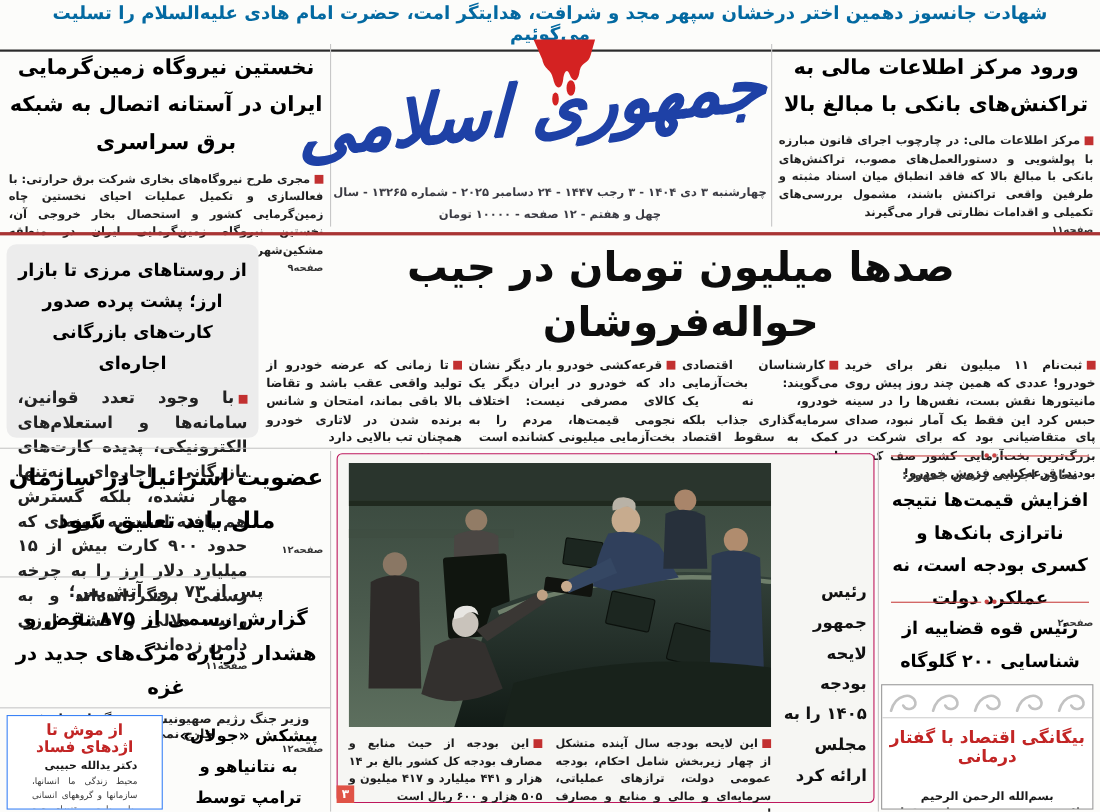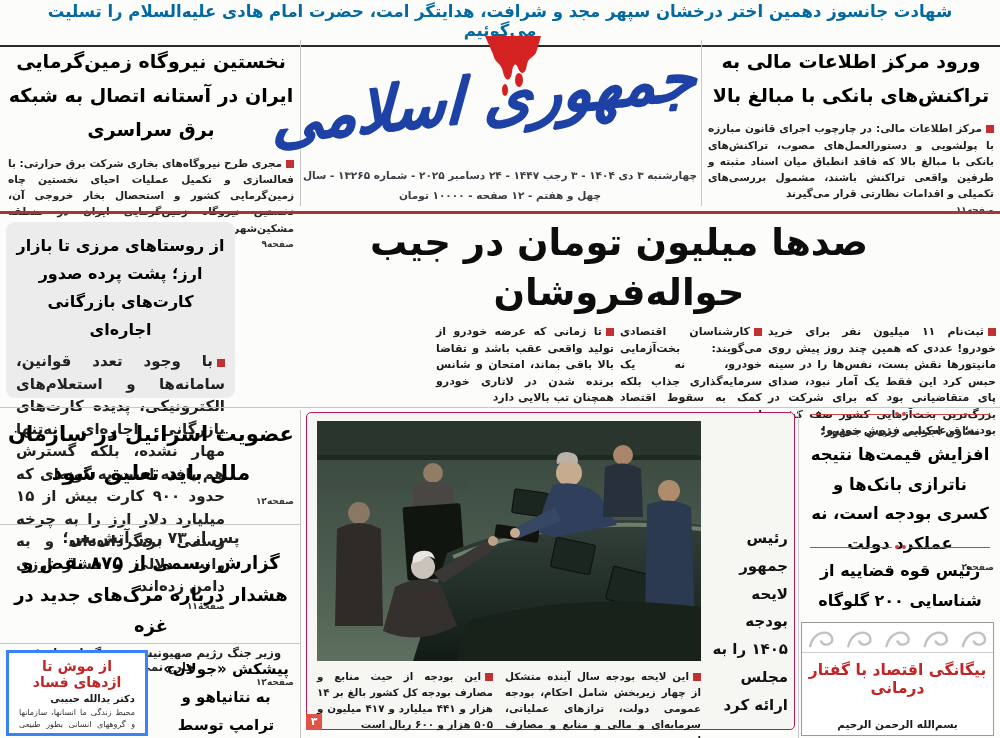--- a/index.html
+++ b/index.html
@@ -51,21 +51,21 @@
 
   
   .un-block { left:8px; top:413px; width:286px; }
   .un-block .kicker { display:block; text-align:right; padding-right:50px; font-size:13px; }
   .un-block .art-title { font-size:21px; line-height:1.85; margin-top:2px; }
   .gaza-block { left:8px; top:529px; width:286px; }
   .gaza-block .kicker { display:block; text-align:center; font-size:15.5px; }
   .gaza-block .art-title { font-size:18px; line-height:1.75; }
   .gaza-sub { font-size:11.5px; font-weight:700; text-align:center; margin-top:4px; color:#222; }
 
-  .fasad-box { left:6px; top:650px; width:142px; height:86px; border:3px solid #3b82f6; background:#fff; padding:5px 10px; overflow:hidden; }
+  .fasad-box { left:6px; top:650px; width:142px; height:86px; border:1px solid #3b82f6; background:#fff; padding:5px 22px; overflow:hidden; }
   .fasad-title { font-size:14px; font-weight:700; color:#c22525; text-align:center; }
   .fasad-author { font-size:10px; font-weight:700; text-align:right; margin-top:3px; }
   .fasad-body { font-size:8px; font-weight:500; color:#333; text-align:justify; line-height:1.55; margin-top:3px; }
   .golan-block { left:158px; top:656px; width:136px; }
   .golan-block .art-title { font-size:15px; line-height:1.85; }
 
   
   .photo-frame { left:306px; top:412px; width:489px; height:318px; background:#f6f6f3; border:1px solid #be185d; border-radius:5px; }
   .photo-svg { position:absolute; left:10px; top:8px; width:384px; height:240px; }
   .photo-caption { position:absolute; right:6px; top:112px; width:84px; font-size:15px; font-weight:700; line-height:1.85; text-align:right; color:#111; }
@@ -132,20 +132,21 @@
 
   <div class="abs red-rule"></div>
 
   <div class="abs headline">
     <div>صدها میلیون تومان در جیب حواله‌فروشان</div>
   </div>
 
   <div class="abs lead-row">
     <p class="lead-col lead-c0"><span class="red-sq"></span><span>ثبت‌نام ۱۱ میلیون نفر برای خرید خودرو! عددی که همین چند روز پیش روی مانیتورها نقش بست، نفس‌ها را در سینه حبس کرد این فقط یک آمار نبود، صدای پای متقاضیانی بود که برای شرکت در بزرگ‌ترین بخت‌آزمایی کشور صف کشیده بودند؛ قرعه‌کشی فروش خودرو!</span></p>
     <p class="lead-col lead-c1"><span class="red-sq"></span><span>کارشناسان اقتصادی می‌گویند: بخت‌آزمایی خودرو، نه یک سرمایه‌گذاری جذاب بلکه کمک به سقوط اقتصاد است</span></p>
+    <p class="lead-col lead-c2"><span class="red-sq"></span><span>قرعه‌کشی خودرو بار دیگر نشان داد که خودرو در ایران دیگر یک کالای مصرفی نیست: اختلاف نجومی قیمت‌ها، مردم را به بخت‌آزمایی میلیونی کشانده است</span></p>
     <div class="lead-col lead-c3">
       <p><span class="red-sq"></span><span>تا زمانی که عرضه خودرو از تولید واقعی عقب باشد و تقاضا بالا باقی بماند، امتحان و شانس برنده شدن در لاتاری خودرو همچنان تب بالایی دارد</span></p>
       <div class="page-ref">صفحه۱۱</div>
     </div>
   </div>
 
   <div class="abs gray-box">
     <div class="art-title">از روستاهای مرزی تا بازار ارز؛ پشت پرده صدور کارت‌های بازرگانی اجاره‌ای</div>
     <p class="art-body"><span class="red-sq"></span><span>با وجود تعدد قوانین، سامانه‌ها و استعلام‌های الکترونیکی، پدیده کارت‌های بازرگانی اجاره‌ای نه‌تنها مهار نشده، بلکه گسترش هم یافته است به گونه‌ای که حدود ۹۰۰ کارت بیش از ۱۵ میلیارد دلار ارز را به چرخه رسمی برنگردانده‌اند و به رانت، دلالی و فشار ارزی دامن زده‌اند</span></p>
     <div class="page-ref">صفحه۱۱</div>

